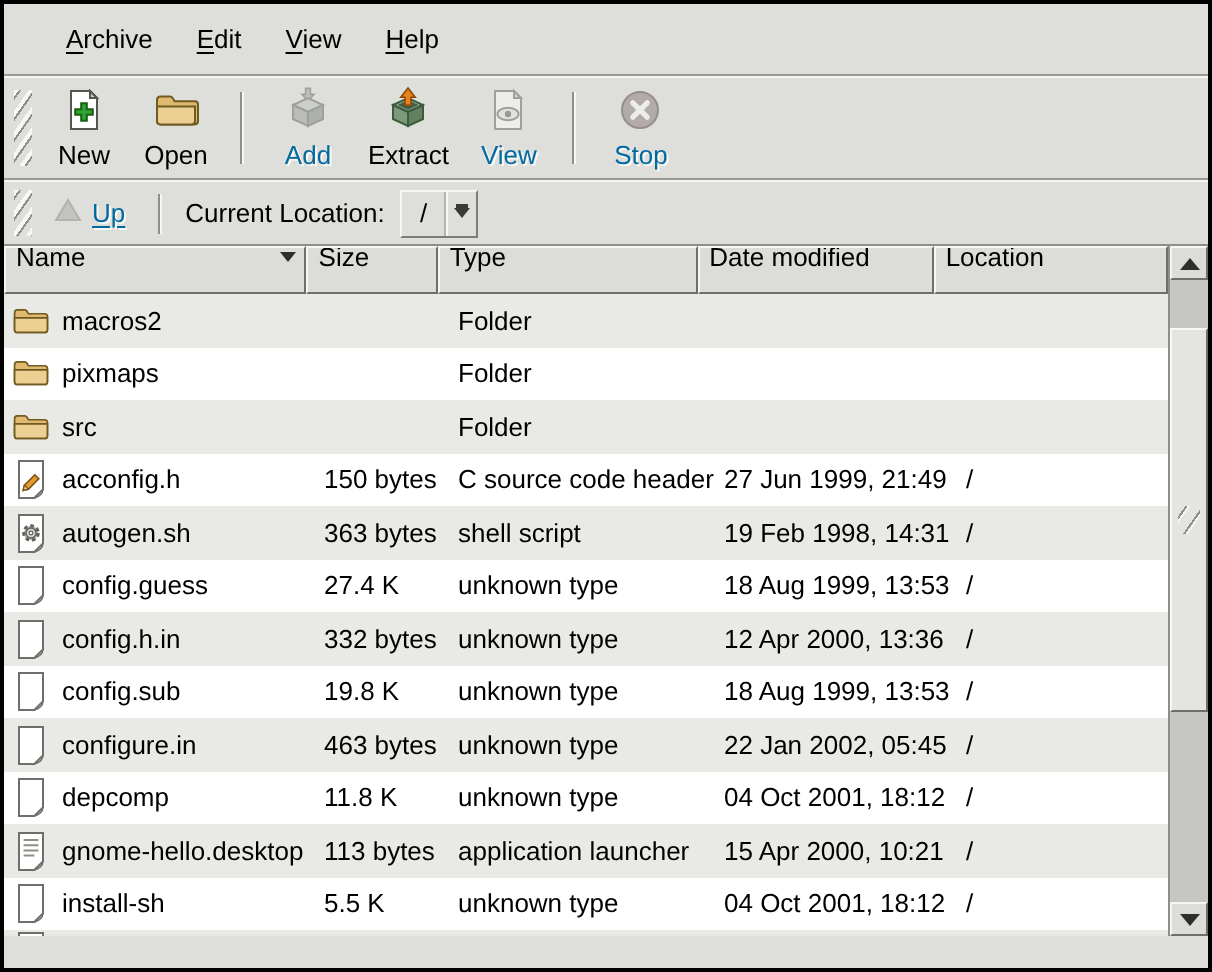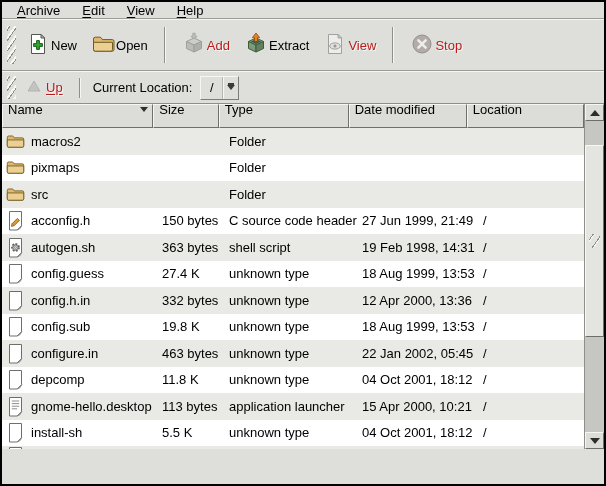--- a/index.html
+++ b/index.html
@@ -11,38 +11,38 @@
     background: #d9d9d6;
   }
   #window {
     width: 606px; height: 486px;
     border: 2px solid #000;
     background: #dededb;
     display: flex; flex-direction: column;
     overflow: hidden;
   }
   
-  .menubar { height: 16px; display: flex; align-items: center; padding-left: 4px; flex: none; text-align: right; }
+  .menubar { height: 35px; display: flex; align-items: center; padding-left: 20px; flex: none; text-align: right; }
   .menu-item { padding: 3px 11px; cursor: default; }
   .menu-item .mn { text-decoration: underline; text-underline-offset: 2px; }
   .groove { height: 2px; flex: none; border-top: 1px solid #9a9a96; border-bottom: 1px solid #f6f6f3; }
   
   .toolbar { height: 50px; flex: none; display: flex; align-items: center; padding: 2px 2px; }
   .grip {
     width: 9px; height: 84%; margin: 0 3px; flex: none;
     background: repeating-linear-gradient(125deg, #f7f7f4 0 2px, #8e8e8a 2px 3px, #dededb 3px 6px);
   }
   .tb-btn {
     min-width: 46px; height: 46px; padding: 2px 6px 1px 6px;
-    display: flex; flex-direction: row; align-items: center; justify-content: flex-end;
+    display: flex; flex-direction: column; align-items: center; justify-content: flex-end;
     background: transparent; border: 1px solid transparent; gap: 1px;
   }
   .tb-btn svg { width: 24px; height: 24px; flex: none; }
   .tb-btn .tb-label { font-size: 13px; line-height: 14px; }
-  .tb-btn.disabled .tb-label, .disabled-text { color: #b91c1c; text-shadow: 1px 1px 0 #f8f8f5; }
+  .tb-btn.disabled .tb-label, .disabled-text { color: #0369a1; text-shadow: 1px 1px 0 #f8f8f5; }
   .tb-btn.disabled svg, .up-btn.disabled svg { filter: grayscale(85%) opacity(0.45); }
   .tb-sep { width: 2px; height: 36px; margin: 0 9px; flex: none;
     border-left: 1px solid #8e8e8a; border-right: 1px solid #f6f6f3; }
   
   .locbar { height: 31px; flex: none; display: flex; align-items: center; padding: 2px 2px; }
   .up-btn { display: flex; align-items: center; gap: 5px; padding: 3px 8px; }
   .up-btn svg { width: 14px; height: 12px; }
   .up-btn .up-label { text-decoration: underline; text-underline-offset: 2px; }
   .loc-sep { width: 2px; height: 20px; margin: 0 8px; flex: none;
     border-left: 1px solid #8e8e8a; border-right: 1px solid #f6f6f3; }

